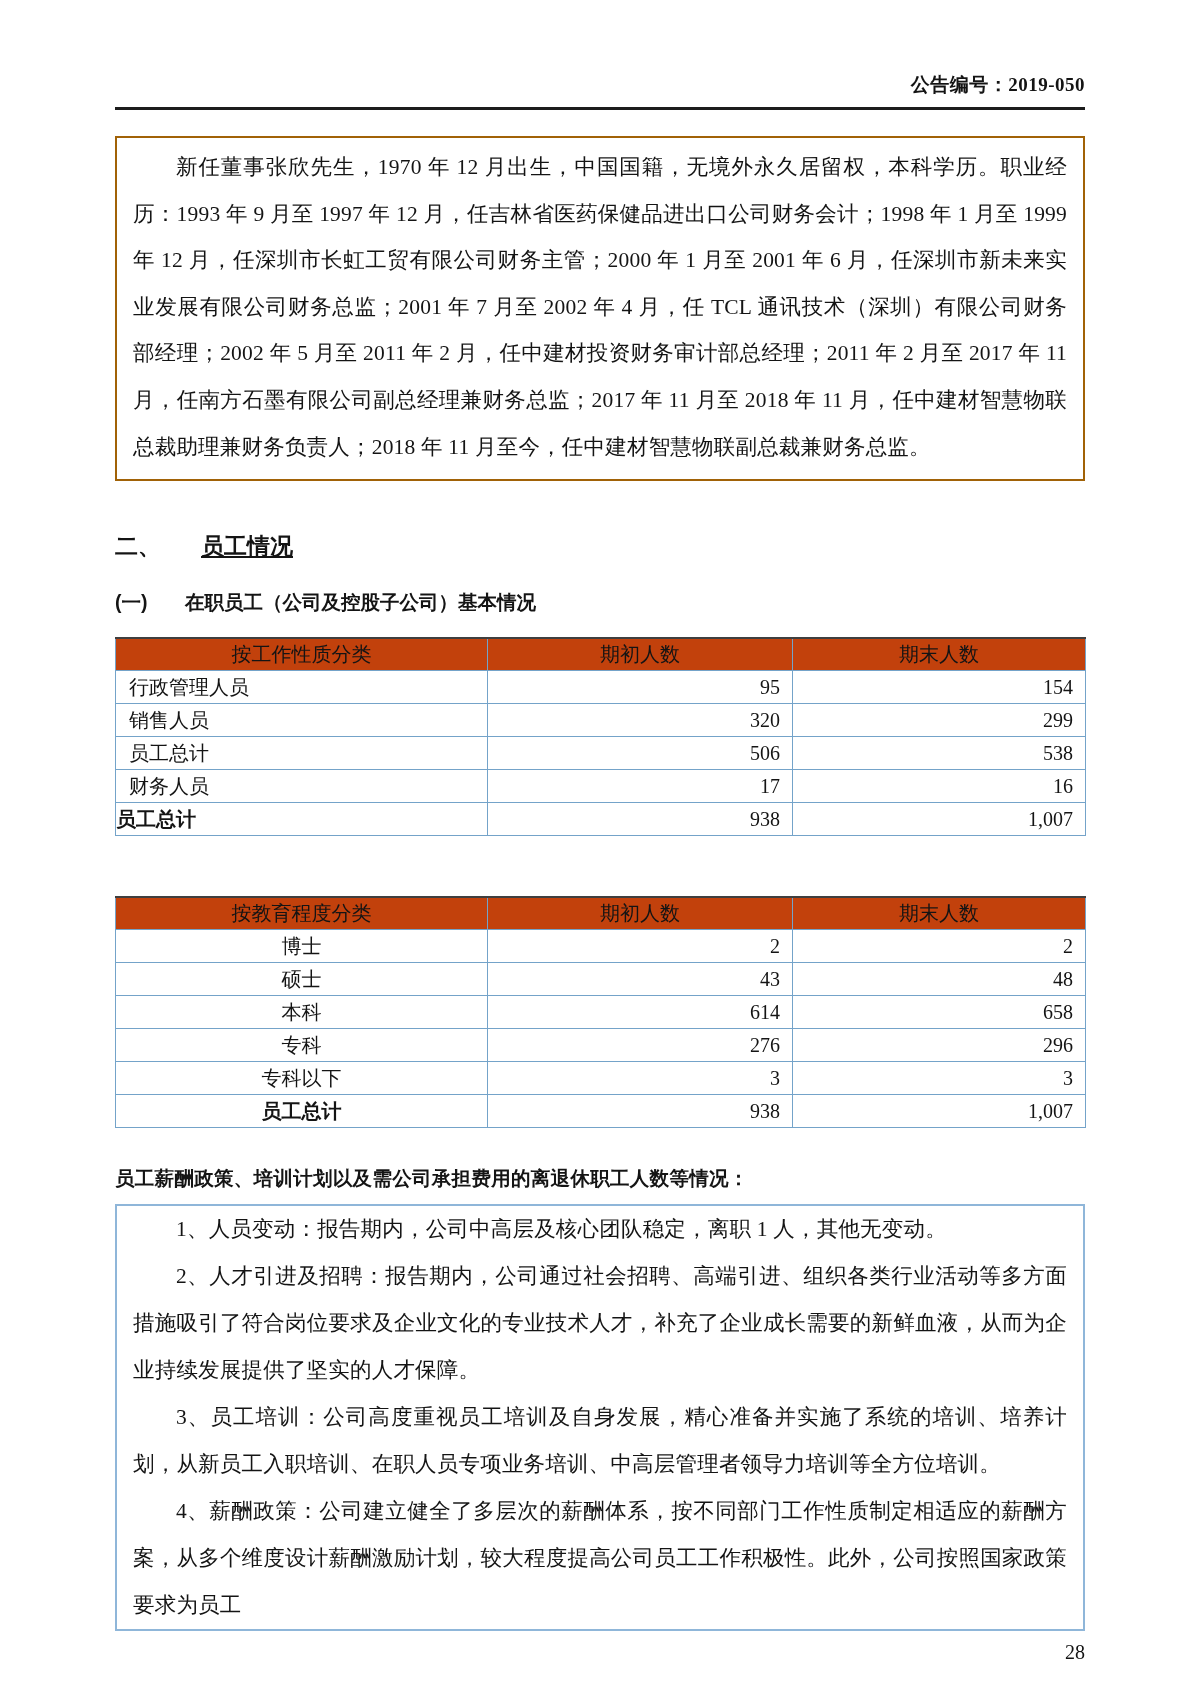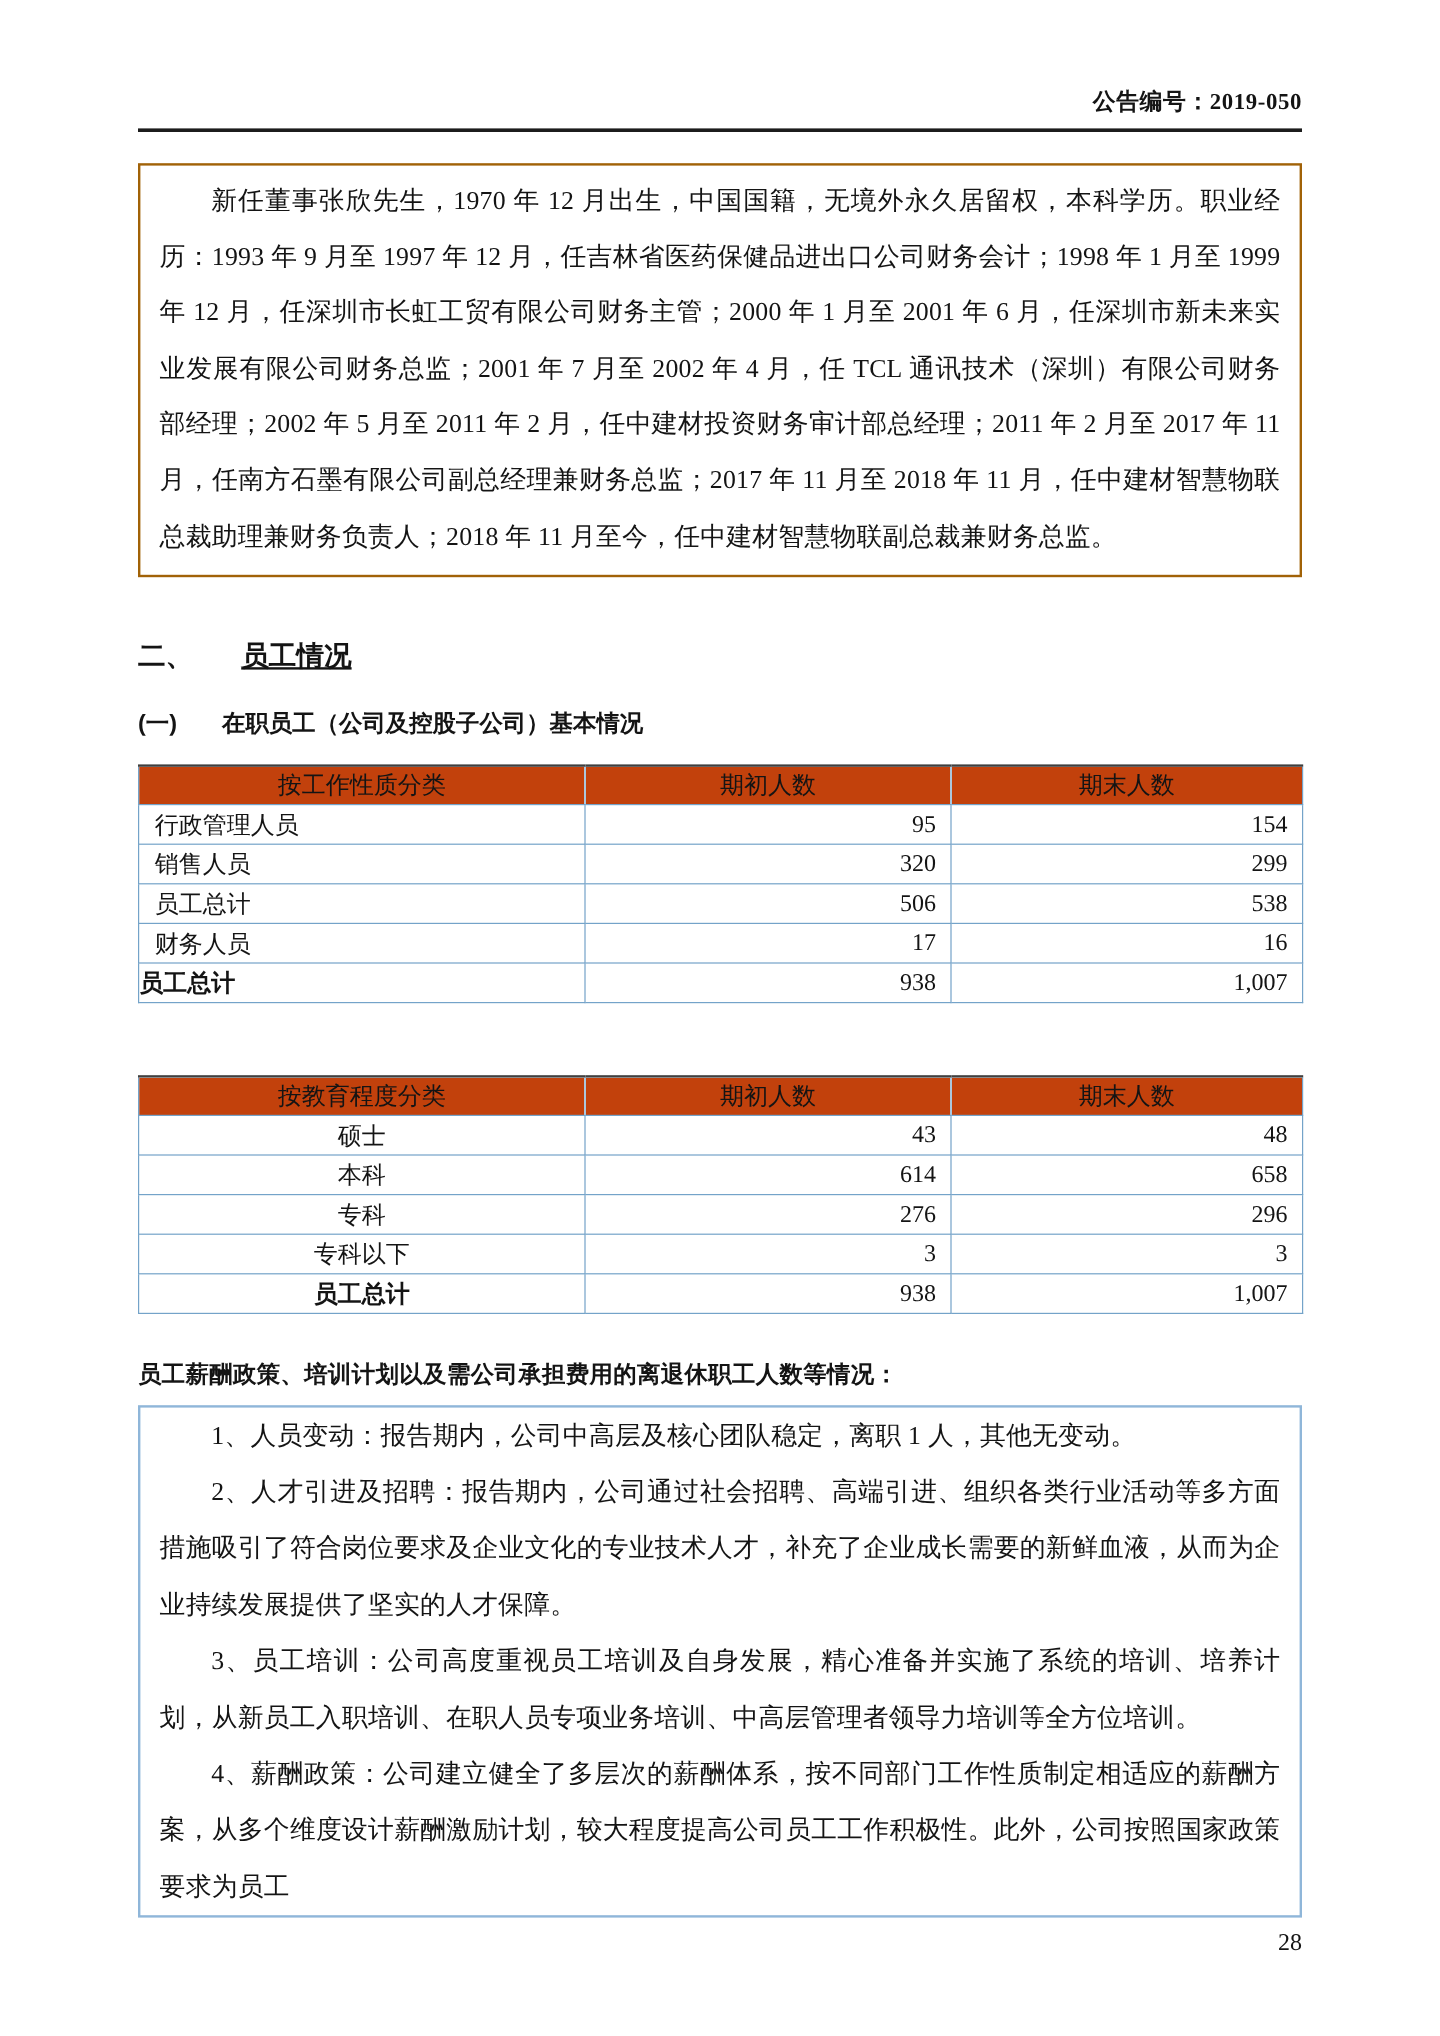--- a/index.html
+++ b/index.html
@@ -185,20 +185,25 @@
       </colgroup>
   <thead>
         <tr>
           <th>按教育程度分类</th>
           <th>期初人数</th>
           <th>期末人数</th>
         </tr>
       </thead>
       <tbody>
         <tr>
+          <td class="lab-center lab-cell">博士</td>
+          <td class="num">2</td>
+          <td class="num">2</td>
+        </tr>
+        <tr>
           <td class="lab-center lab-cell">硕士</td>
           <td class="num">43</td>
           <td class="num">48</td>
         </tr>
         <tr>
           <td class="lab-center lab-cell">本科</td>
           <td class="num">614</td>
           <td class="num">658</td>
         </tr>
         <tr>

